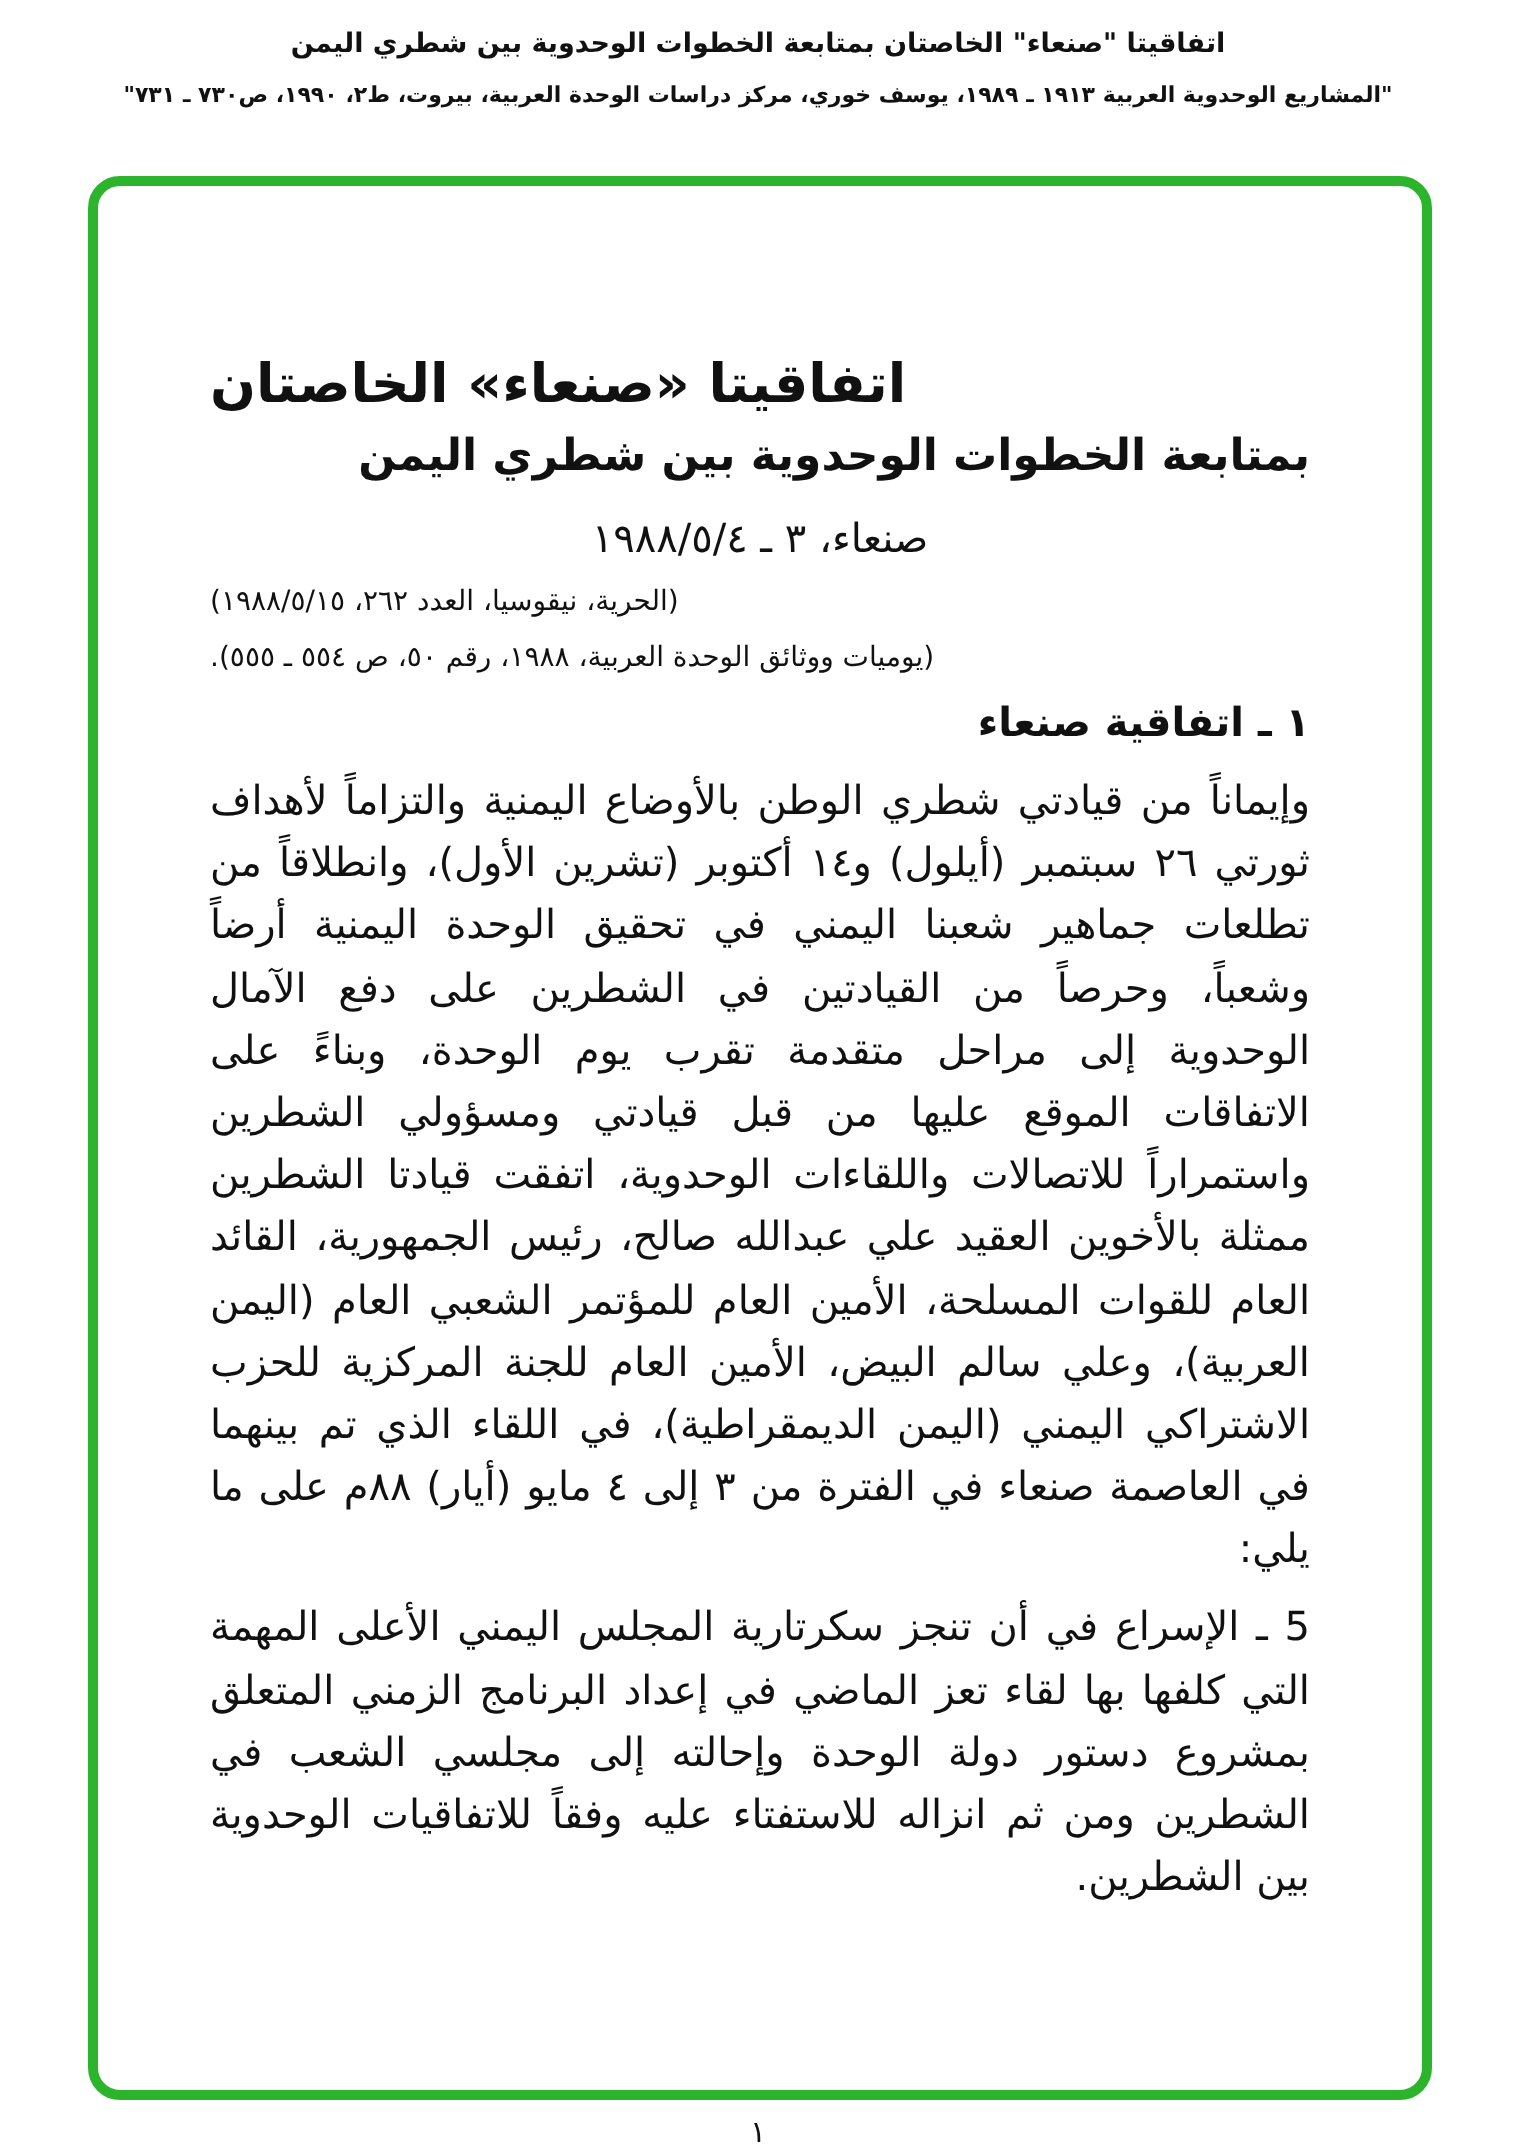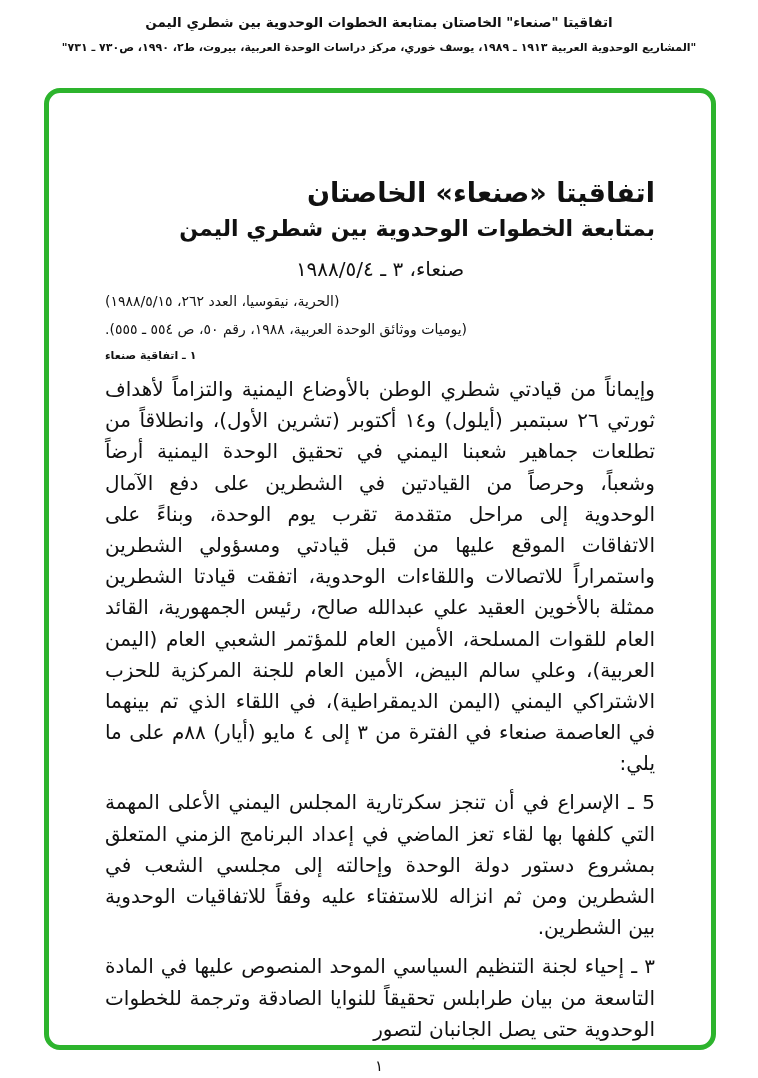--- a/index.html
+++ b/index.html
@@ -24,25 +24,25 @@
   .hdr2 { font-size: 11px;  font-weight: bold; margin-top: 11px; }
   .frame {
     position: absolute; top: 88px; left: 44px;
     width: 672px; height: 962px;
     border: 5px solid var(--accent-green, #2db42d);
     border-radius: 16px;
     padding: 84px 56px 18px;
     overflow: hidden;
     background: #ffffff;
   }
-  .doc-title  { font-size: 27px; font-weight: bold; text-align: right; margin: 0 0 8px; }
+  .doc-title  { font-size: 27px; font-weight: bold; text-align: left; margin: 0 0 8px; }
   .doc-title2 { font-size: 22px; font-weight: bold; margin: 0 0 16px; }
   .doc-date   { font-size: 20px; text-align: center; margin: 0 0 12px; }
   .doc-src    { font-size: 14px; text-align: left; margin: 0 0 12px; }
-  .section-heading { font-size: 11px; font-weight: bold; text-align: left; margin: 4px 0 12px; }
+  .section-heading { font-size: 20px; font-weight: bold; text-align: right; margin: 4px 0 12px; }
   .par {
     font-size: 20px;
     line-height: 1.56;
     text-align: justify;
     margin: 0 0 8px;
   }
   .page-footer {
     position: absolute; bottom: 3px; left: 0;
     width: 100%; text-align: center;
     font-size: 15px;
@@ -61,20 +61,19 @@
   <section class="frame">
     <h1 class="doc-title">اتفاقيتا «صنعاء» الخاصتان</h1>
     <h2 class="doc-title2">بمتابعة الخطوات الوحدوية بين شطري اليمن</h2>
     <div class="doc-date">صنعاء، ٣ ـ ١٩٨٨/٥/٤</div>
     <div class="doc-src">(الحرية، نيقوسيا، العدد ٢٦٢، ١٩٨٨/٥/١٥)</div>
     <div class="doc-src">(يوميات ووثائق الوحدة العربية، ١٩٨٨، رقم ٥٠، ص ٥٥٤ ـ ٥٥٥).</div>
     <h3 class="section-heading">١ ـ اتفاقية صنعاء</h3>
 
     <p class="par">وإيماناً من قيادتي شطري الوطن بالأوضاع اليمنية والتزاماً لأهداف ثورتي ٢٦ سبتمبر (أيلول) و١٤ أكتوبر (تشرين الأول)، وانطلاقاً من تطلعات جماهير شعبنا اليمني في تحقيق الوحدة اليمنية أرضاً وشعباً، وحرصاً من القيادتين في الشطرين على دفع الآمال الوحدوية إلى مراحل متقدمة تقرب يوم الوحدة، وبناءً على الاتفاقات الموقع عليها من قبل قيادتي ومسؤولي الشطرين واستمراراً للاتصالات واللقاءات الوحدوية، اتفقت قيادتا الشطرين ممثلة بالأخوين العقيد علي عبدالله صالح، رئيس الجمهورية، القائد العام للقوات المسلحة، الأمين العام للمؤتمر الشعبي العام (اليمن العربية)، وعلي سالم البيض، الأمين العام للجنة المركزية للحزب الاشتراكي اليمني (اليمن الديمقراطية)، في اللقاء الذي تم بينهما في العاصمة صنعاء في الفترة من ٣ إلى ٤ مايو (أيار) ٨٨م على ما يلي:</p>
     <p class="par">5 ـ الإسراع في أن تنجز سكرتارية المجلس اليمني الأعلى المهمة التي كلفها بها لقاء تعز الماضي في إعداد البرنامج الزمني المتعلق بمشروع دستور دولة الوحدة وإحالته إلى مجلسي الشعب في الشطرين ومن ثم انزاله للاستفتاء عليه وفقاً للاتفاقيات الوحدوية بين الشطرين.</p>
-    <p class="par">٣ ـ إحياء لجنة التنظيم السياسي الموحد المنصوص عليها في المادة التاسعة من بيان طرابلس تحقيقاً للنوايا الصادقة وترجمة للخطوات الوحدوية حتى يصل الجانبان لتصور</p>
   </section>
 
   <footer class="page-footer">
     <span>١</span>
   </footer>
 
 </div>
 
 </body></html>

